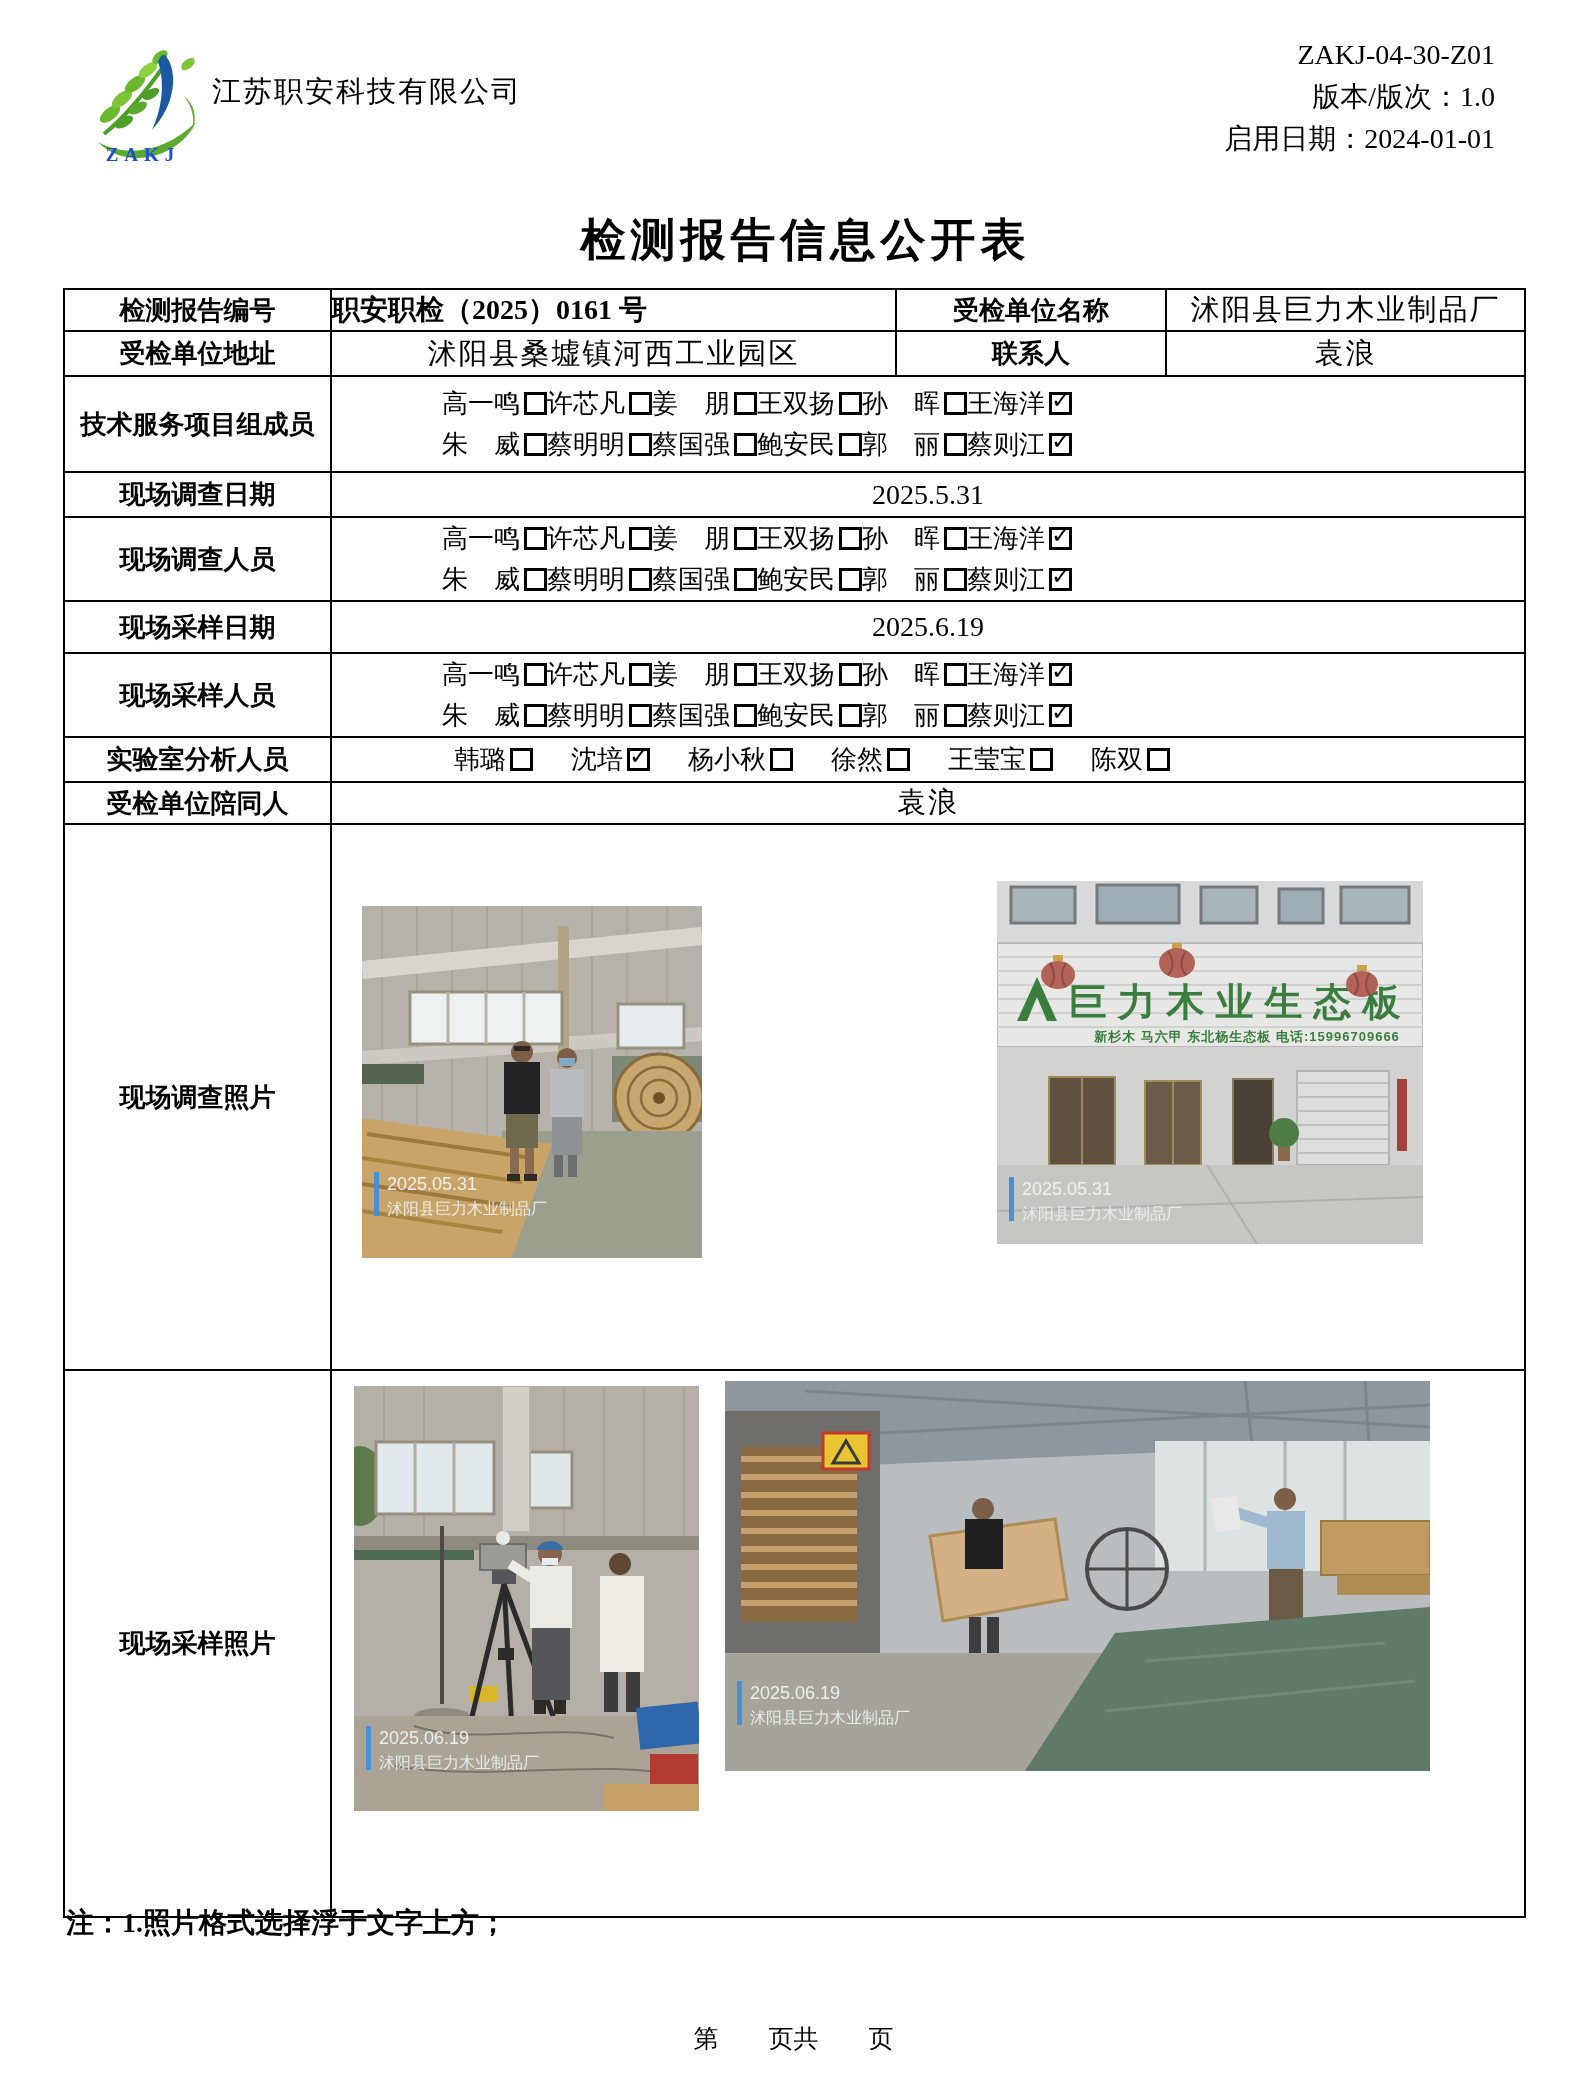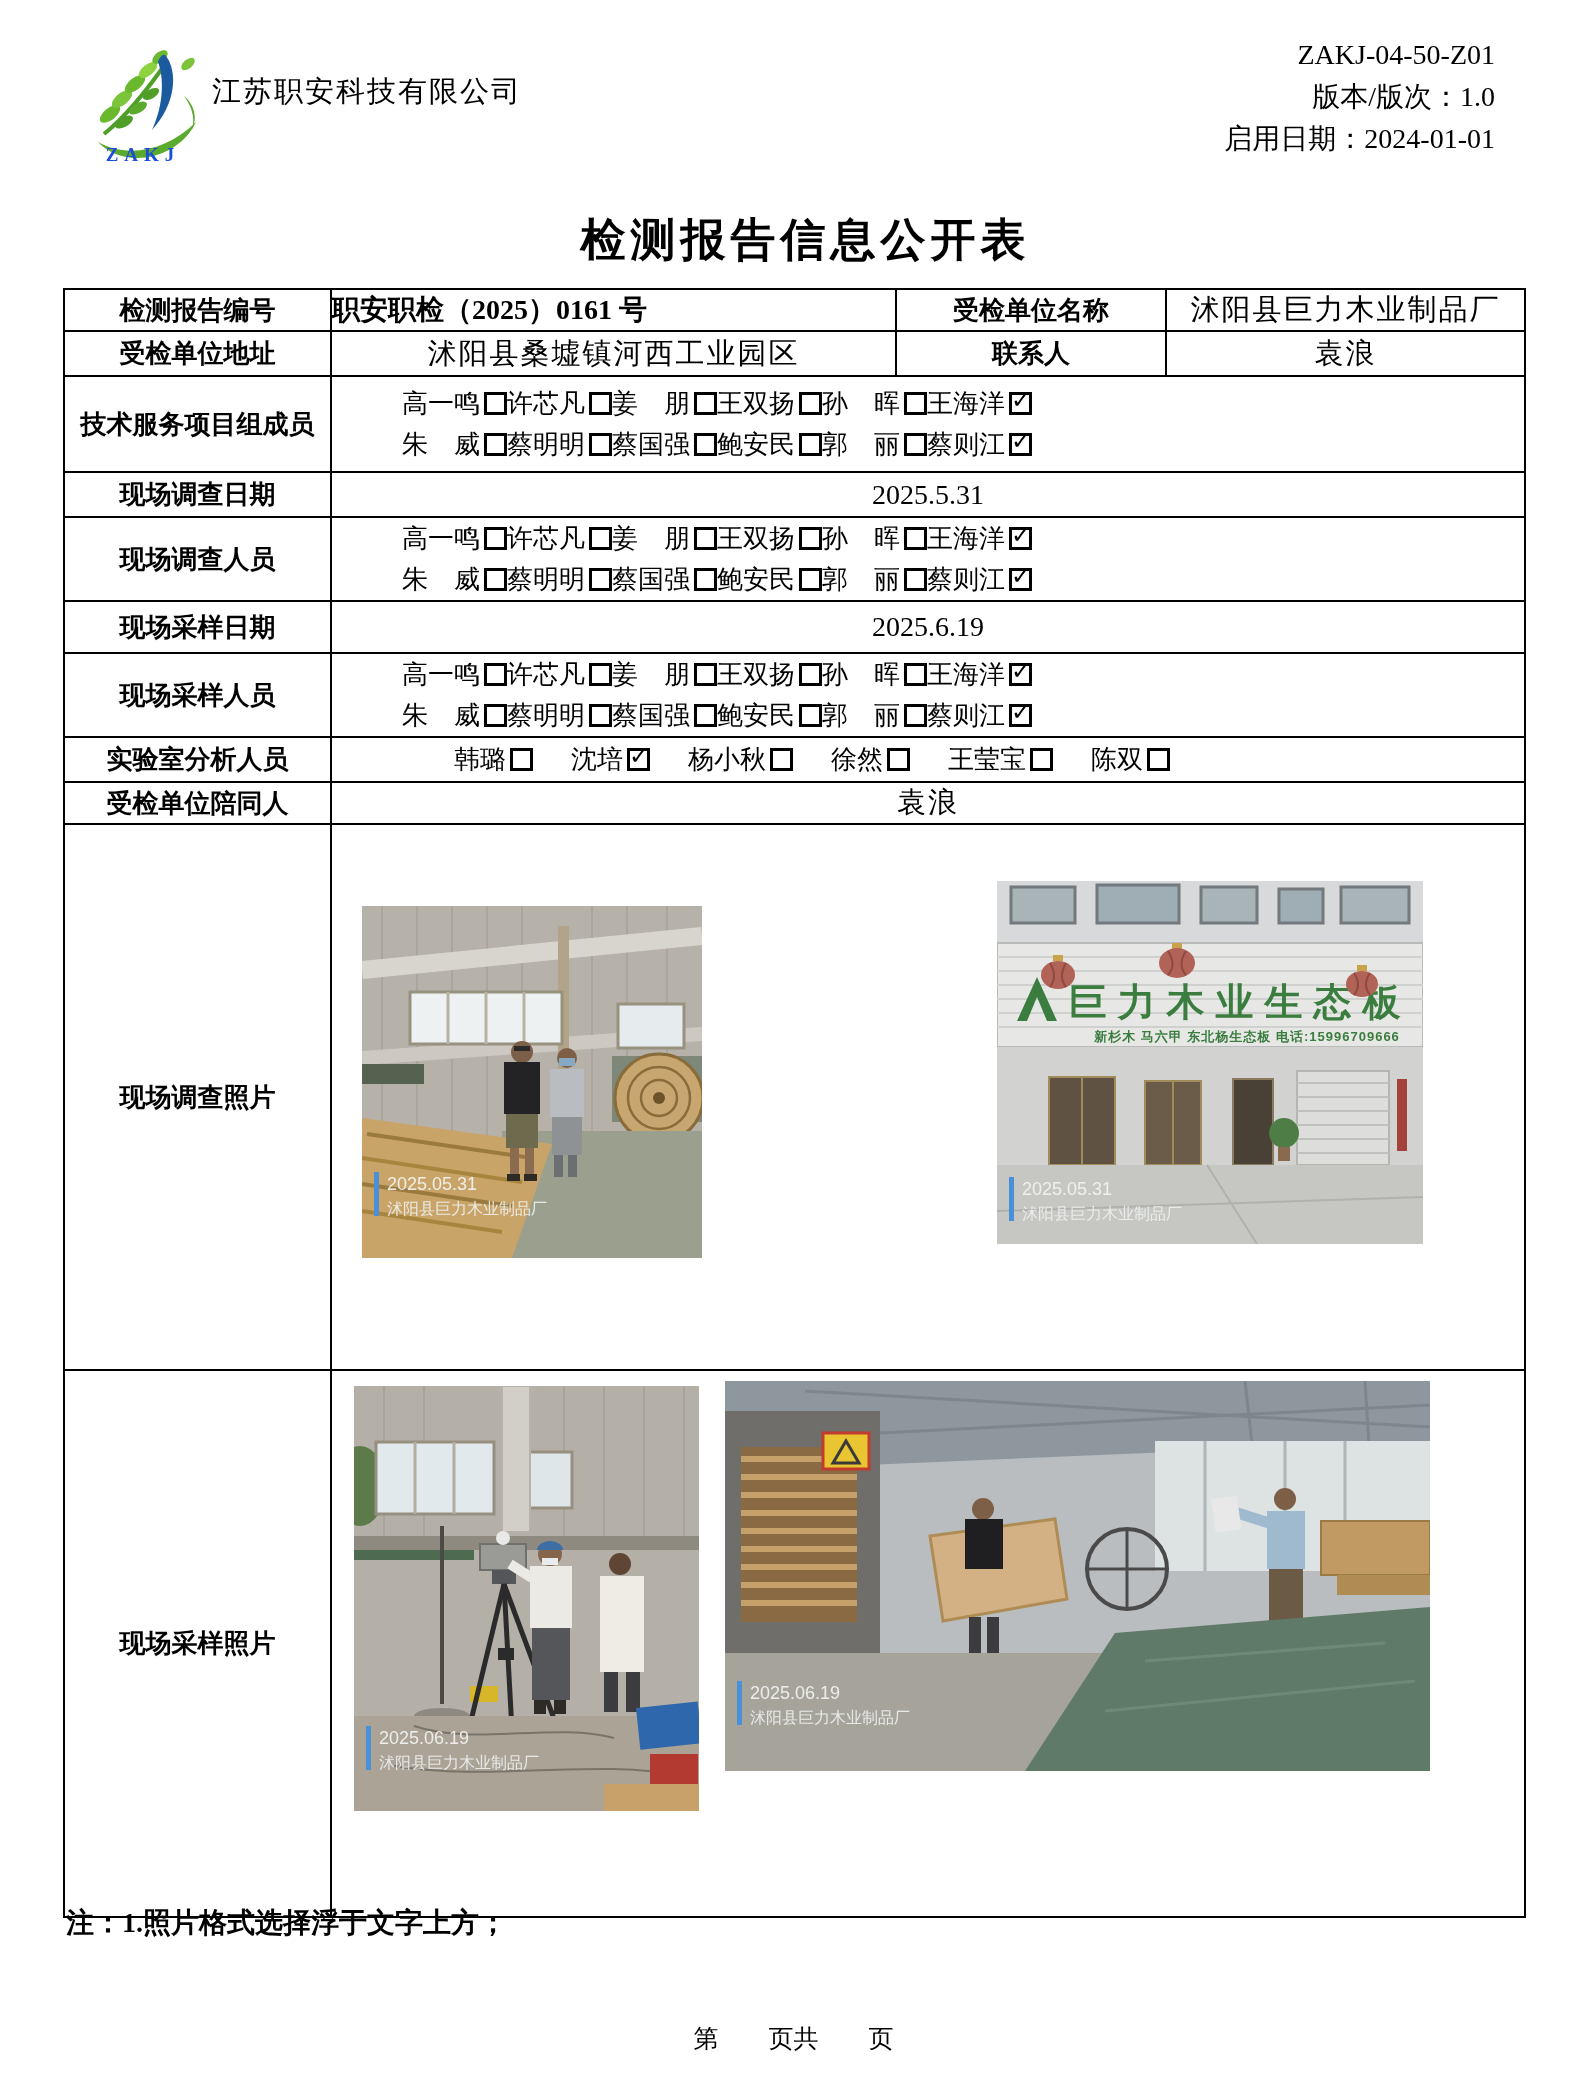--- a/index.html
+++ b/index.html
@@ -19,21 +19,21 @@
 
   
   table.info{position:absolute;left:63px;top:288px;width:1461px;border-collapse:collapse;table-layout:fixed;}
   table.info td{border:2px solid #000;padding:0;vertical-align:middle;overflow:hidden;}
   .lbl{font-family:"Liberation Sans",sans-serif;font-weight:bold;text-align:center;font-size:26px;}
   .val-c{text-align:center;font-size:29px;letter-spacing:2px;}
   .val-b{font-weight:bold;font-size:28px;padding-left:22px;}
   .date-c{text-align:center;font-size:28px;}
 
   .names{display:grid;grid-template-columns:150px 168px 168px 172px 168px 150px;
-         padding-left:70px;align-items:center;text-align:center;}
+         padding-left:110px;align-items:center;text-align:center;}
   .nrow{height:41px;display:flex;align-items:center;}
   .nm{display:flex;align-items:center;font-size:26px;white-space:nowrap;}
   .labrow{display:flex;gap:38px;padding-left:122px;align-items:center;font-size:26px;}
 
   .cb{display:inline-block;width:17px;height:17px;border:3px solid #000;position:relative;
       margin-left:4px;flex:none;background:#fff;}
   .cb[data-checked="true"]::after{content:"✓";position:absolute;left:-1px;top:-9px;
       font-size:24px;font-weight:bold;font-family:"DejaVu Sans",sans-serif;}
 
   .photo-cell{position:relative;}
@@ -70,21 +70,21 @@
     <path d="M82,18 C94,34 92,66 68,92 C80,66 80,40 74,24 C76,18 80,15 82,18 Z" fill="#1c5aa0"></path>
     <path d="M14,104 C42,120 82,114 112,84 C94,122 40,132 14,104 Z" fill="#5aaa2d"></path>
     <path d="M100,58 C110,66 114,80 108,92 C112,78 106,66 100,58 Z" fill="#5aaa2d"></path>
     <ellipse cx="104" cy="26" rx="8" ry="4.5" fill="#7cc53a" transform="rotate(-40 104 26)"></ellipse>
   </svg>
   <div class="logo-label">ZAKJ</div>
 
   <div class="company-name">江苏职安科技有限公司</div>
 
   <div class="hdr-right">
-    <div>ZAKJ-04-50-Z01</div>
+    <div>ZAKJ-04-30-Z01</div>
     <div>版本/版次：1.0</div>
     <div>启用日期：2024-01-01</div>
   </div>
 
   <div class="page-title">检测报告信息公开表</div>
 
   <table class="info">
     <colgroup>
         <col style="width:267px">
         <col style="width:565px">

